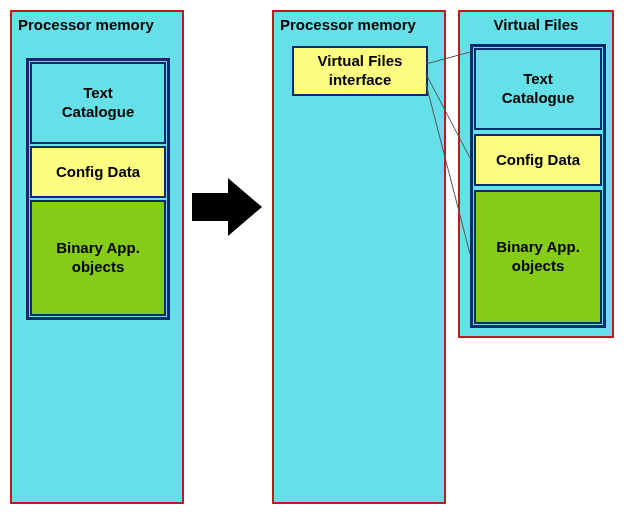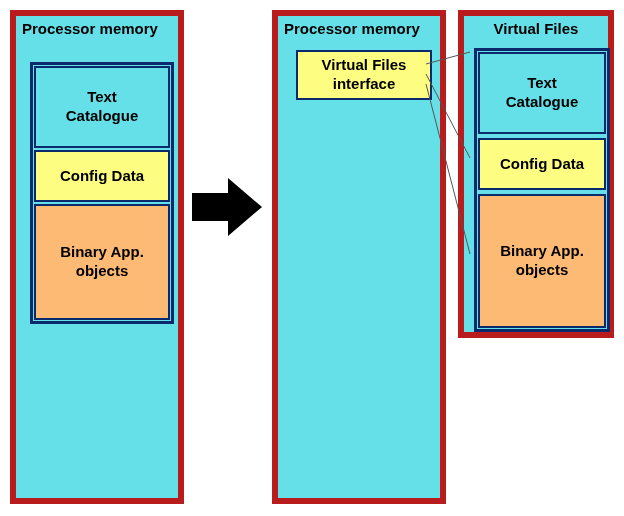--- a/index.html
+++ b/index.html
@@ -6,21 +6,21 @@
   body {
     width: 624px;
     height: 516px;
     background: #ffffff;
     font-family: Arial, sans-serif;
     position: relative;
   }
   .panel {
     position: absolute;
     background: #66e0e8;
-    border: 6px solid #b91c1c;
+    border: 2px solid #b91c1c;
   }
   .panel-title {
     font-weight: bold;
     font-size: 15px;
     color: #000;
     padding: 4px 6px 2px 6px;
     text-align: left;
   }
   .inner-frame {
     position: absolute;
@@ -33,21 +33,21 @@
     display: flex;
     align-items: center;
     justify-content: center;
     font-weight: bold;
     font-size: 15px;
     line-height: 1.25;
     padding: 4px;
   }
   .block-cyan { background: #66e0e8; border: 2px solid #0a2a6b; }
   .block-yellow { background: #fdfd82; border: 2px solid #0a2a6b; }
-  .block-green { background: #fdba74; border: 2px solid #0a2a6b; }
+  .block-green { background: #84cc16; border: 2px solid #0a2a6b; }
   .arrow {
     position: absolute;
   }
   svg.lines {
     position: absolute;
     top: 0; left: 0;
     width: 624px; height: 516px;
     pointer-events: none;
   }
 </style>

